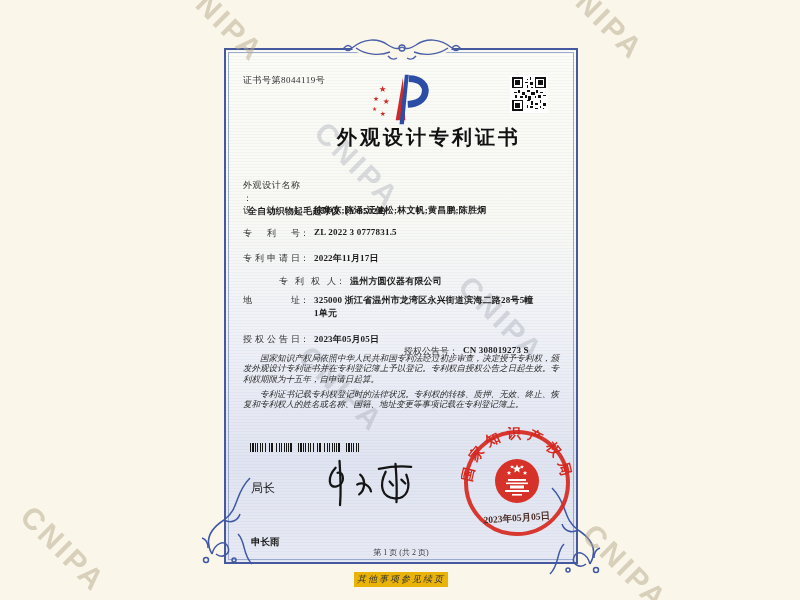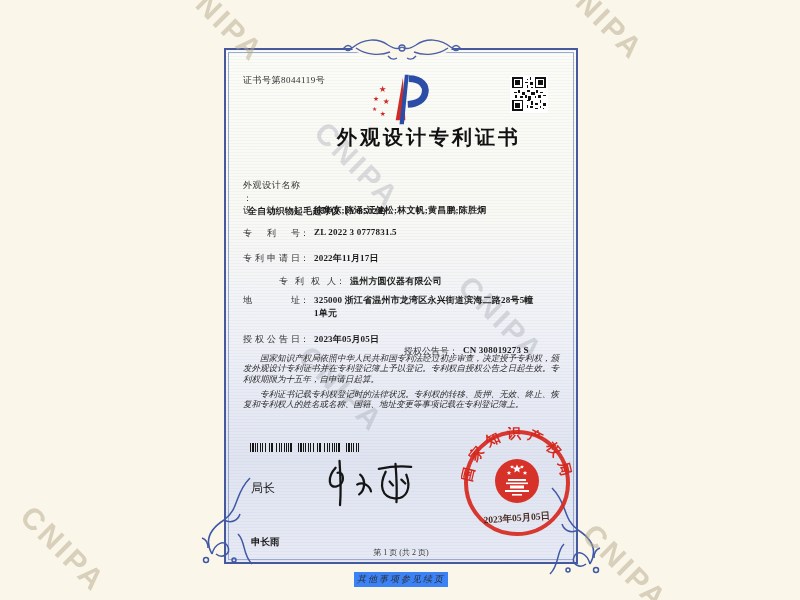--- a/index.html
+++ b/index.html
@@ -53,21 +53,21 @@
   }
   .sig-title{left:25px;top:430px;font-size:12px;font-weight:normal;color:#161616;}
   .sig-name{left:25px;top:446px;font-size:9.5px;font-weight:bold;color:#161616;margin-top:40px;}
   .sig-svg{left:88px;top:408px;}
   .pageno{left:0;top:497px;width:100%;text-align:center;font-size:8px;color:#3a3a3a;}
   .seal{position:absolute;left:461px;top:427px;z-index:4;}
   .footnote{
     position:absolute;left:224px;top:568px;width:354px;text-align:center;z-index:2;
   }
   .footnote span{
-    display:inline-block;background:#3b82f6;padding:1px 3px;
+    display:inline-block;background:#eab308;padding:1px 3px;
     font-size:9px;font-style:italic;color:#2e2e2e;letter-spacing:2px;
   }
   .ornament-top{position:absolute;left:332px;top:35px;z-index:2;}
   .corner{position:absolute;z-index:2;}
   .corner.bl{left:194px;top:476px;}
   .corner.br{left:546px;top:486px;transform:scaleX(-1);}
   .logo{left:146px;top:23px;}
   .qr{left:284px;top:25px;background:#fff;padding:2px;}
 </style>
 </head>

